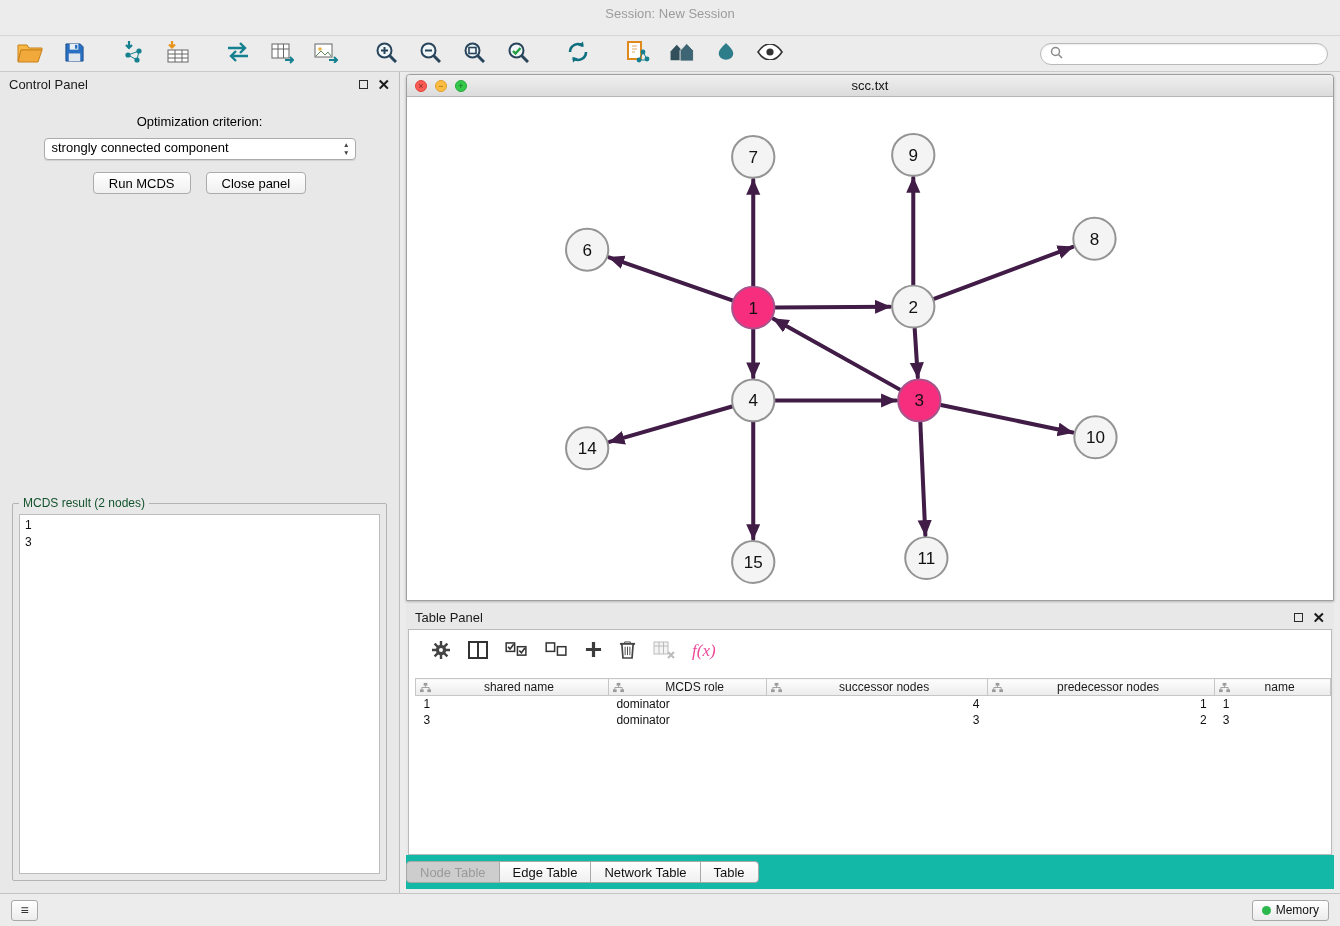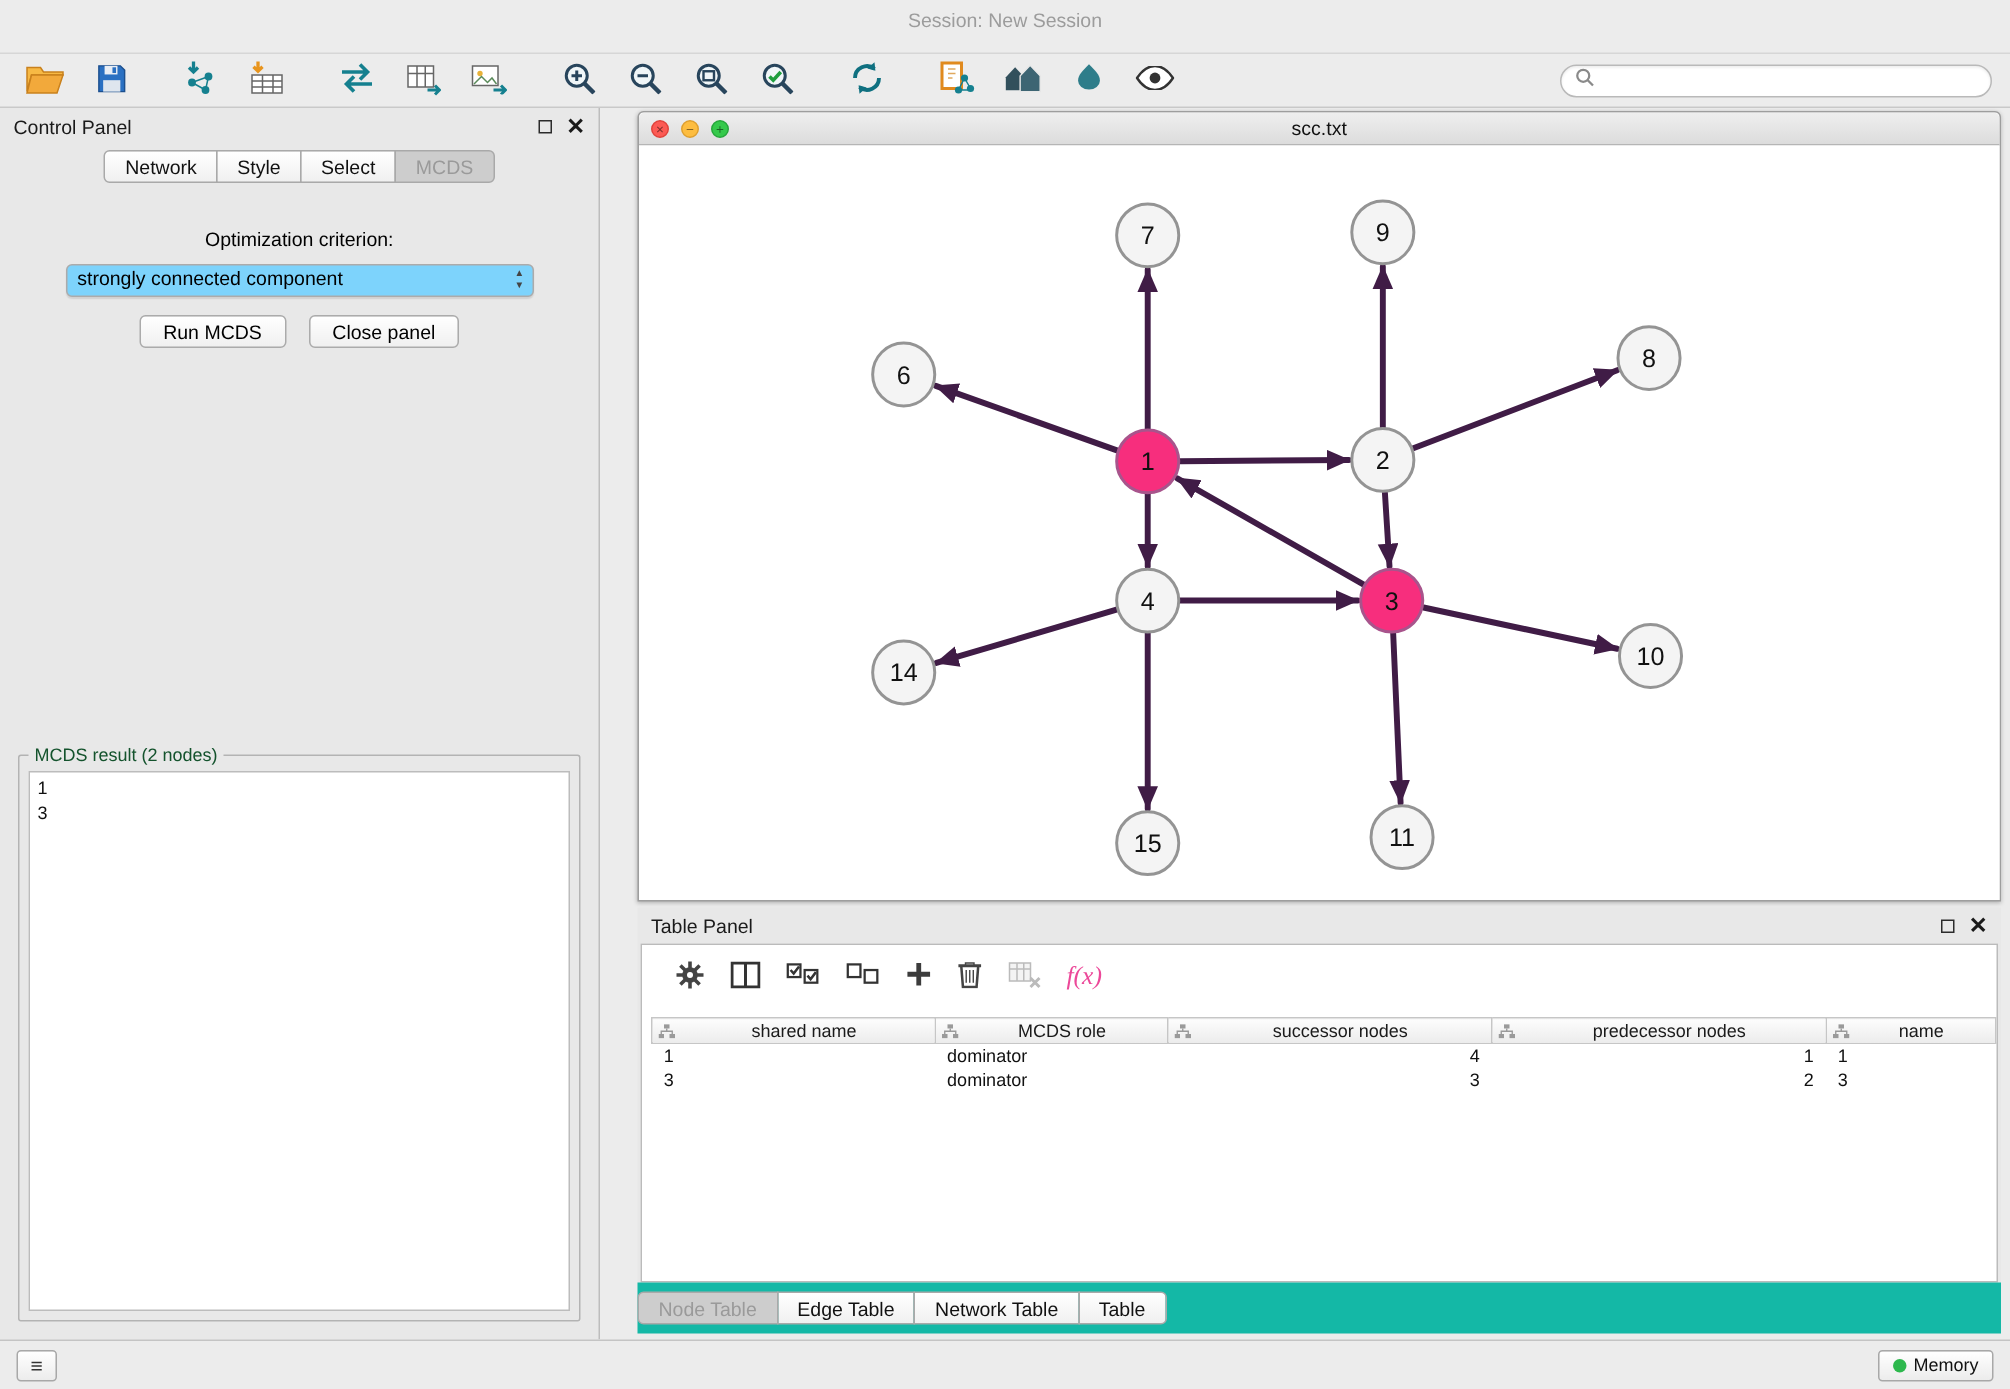--- a/index.html
+++ b/index.html
@@ -11,35 +11,35 @@
   .titlebar { height:36px; flex:none; line-height:27px; text-align:center; font-size:13px; color:#9c9c9c; background:#ececec; border-bottom:1px solid #d6d6d6; }
 
   
   .toolbar { height:36px; flex:none; display:flex; align-items:center; padding:0 12px; background:#ececec; border-bottom:1px solid #c9c9c9; }
   .tb-group { display:flex; align-items:center; gap:8px; margin-right:24px; }
   .tbtn { width:36px; height:30px; border:none; background:transparent; display:flex; align-items:center; justify-content:center; padding:0; cursor:pointer; }
   .search { margin-left:auto; width:288px; height:22px; border:1px solid #b9b9b9; border-radius:12px; background:#fff; display:flex; align-items:center; gap:5px; padding:0 9px; box-shadow:inset 0 1px 2px rgba(0,0,0,.08); }
   .search input { border:none; outline:none; flex:1; font-size:12px; background:transparent; font-family:inherit; }
 
   
-  .main { flex:1; display:flex; min-height:0;gap:19px; }
+  .main { flex:1; display:flex; min-height:0; }
 
   
   .control-panel { width:400px; flex:none; background:#e8e8e8; border-right:1px solid #bdbdbd; display:flex; flex-direction:column; }
   .panel-header { height:24px; flex:none; display:flex; align-items:center; padding:0 9px; font-size:13px; color:#1a1a1a; }
   .win-icons { margin-left:auto; display:flex; gap:9px; align-items:center; }
   .float-ic { width:9px; height:9px; border:1.5px solid #2b2b2b; display:inline-block; }
   .close-ic { font-size:15px; font-weight:bold; color:#1a1a1a; line-height:1; }
   .cp-tabs { display:flex; justify-content:center; margin:4px 0 12px; flex:none; }
   .seg-btn { font-size:13px; height:22px; padding:0 13px; border:1px solid #a9a9a9; background:linear-gradient(#ffffff,#f0f0f0); margin-left:-1px; color:#111; font-family:inherit; cursor:pointer; }
   .seg-btn:first-child { border-radius:4px 0 0 4px; margin-left:0; }
   .seg-btn:last-child { border-radius:0 4px 4px 0; }
   .seg-btn.active { background:#cdcdcd; color:#9a9a9a; }
   .opt-label { text-align:center; font-size:13px; margin:18px 0 9px; flex:none; }
-  .mac-select { width:312px; margin:0 auto; height:22px; background:#7dd3fc; border:1px solid #ababab; border-radius:4px; display:flex; align-items:center; padding:0 22px 4px 7px; font-size:13px; position:relative; box-shadow:0 1px 1px rgba(0,0,0,.1); flex:none; cursor:pointer; }
+  .mac-select { width:312px; margin:0 auto; height:22px; background:#ffffff; border:1px solid #ababab; border-radius:4px; display:flex; align-items:center; padding:0 22px 4px 7px; font-size:13px; position:relative; box-shadow:0 1px 1px rgba(0,0,0,.1); flex:none; cursor:pointer; }
   .steppers { position:absolute; right:5px; top:2px; display:flex; flex-direction:column; font-size:6.5px; color:#444; line-height:8px; }
   .cp-buttons { display:flex; justify-content:center; gap:15px; margin-top:12px; flex:none; }
   .mac-btn { font-size:13px; height:22px; padding:0 15px; border:1px solid #ababab; border-radius:4px; background:linear-gradient(#ffffff,#f0f0f0); font-family:inherit; cursor:pointer; }
   .cp-spacer { flex:1; }
   .groupbox { position:relative; border:1px solid #b3b3b3; border-radius:2px; margin:0 12px 12px; height:378px; flex:none; }
   .groupbox-legend { position:absolute; top:-8px; left:6px; background:#e8e8e8; padding:0 4px; font-size:12px; color:#14532d; }
   .result-area { position:absolute; left:6px; right:6px; top:10px; bottom:6px; background:#fff; border:1px solid #bcbcbc; font-size:12px; line-height:17px; padding:2px 5px; white-space:pre; overflow:auto; color:#111; }
 
   
   .right { flex:1; display:flex; flex-direction:column; min-width:0; padding:2px 6px 4px; }
@@ -221,26 +221,20 @@
   <div class="main">
 
     <div class="control-panel">
       <div class="panel-header">
         <span>Control Panel</span>
         <span class="win-icons">
           <span class="float-ic"></span>
           <span class="close-ic">✕</span>
         </span>
       </div>
-      <div class="cp-tabs">
-          <button class="seg-btn">Network</button>
-          <button class="seg-btn">Style</button>
-          <button class="seg-btn">Select</button>
-          <button class="seg-btn active">MCDS</button>
-        </div>
       <div class="opt-label">Optimization criterion:</div>
       <div class="mac-select">
         <span>strongly connected component</span>
         <span class="steppers">
             <span>▲</span>
             <span>▼</span>
           </span>
       </div>
       <div class="cp-buttons">
         <button class="mac-btn">Run MCDS</button>

